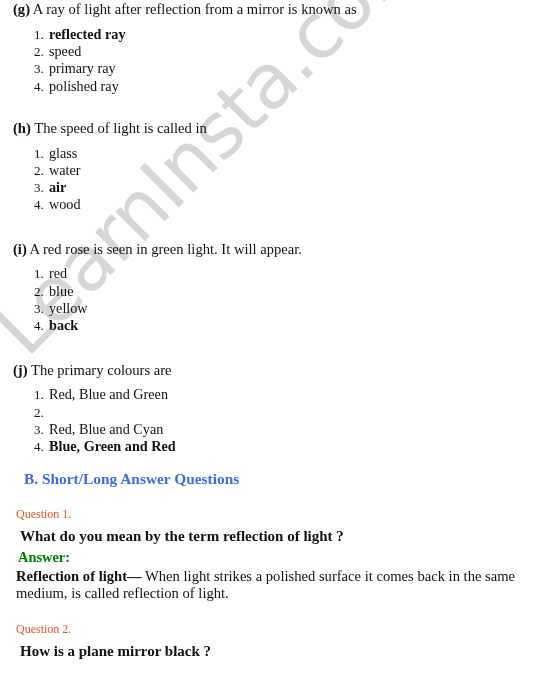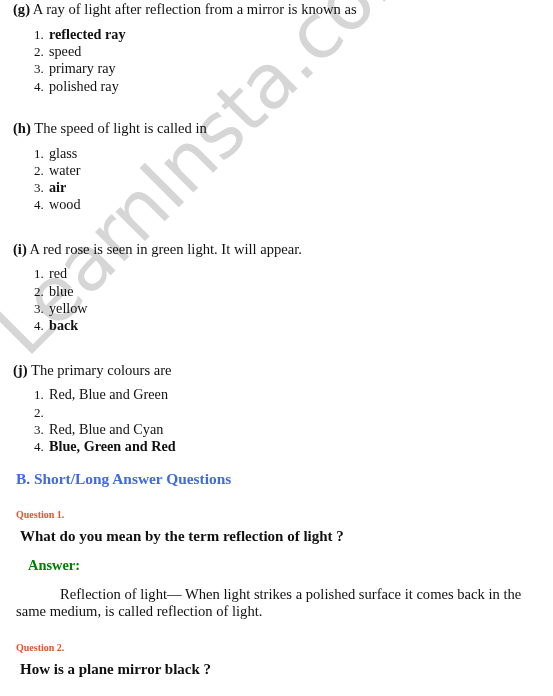--- a/index.html
+++ b/index.html
@@ -89,62 +89,61 @@
   .opt-item.correct .opt-text {
     font-weight: bold;
     text-align: center;
   }
 
   .spacer-g  { height: 24px; }
   .spacer-h  { height: 26px; }
   .spacer-i  { height: 26px; }
 
   .section-heading {
-    padding-left: 16px;
+    padding-left: 24px;
     font-size: 15.4px;
     font-weight: bold;
     color: #4169e1;
     margin: 0;
     line-height: 1.25;
   }
 
   .qa-block {
     padding-left: 16px;
     padding-right: 20px;
   }
   .qa-number {
-    font-size: 10px;
-    font-weight: bold;
+    font-size: 12px;
+    font-weight: normal;
     color: #e8532b;
     line-height: 17px;
     margin: 0;
   }
   .qa-question {
     font-size: 15px;
     font-weight: bold;
     color: #111111;
     line-height: 18px;
     margin: 4px;
   }
   .qa-answer-label {
     font-size: 14.4px;
     font-weight: bold;
     color: #008000;
     line-height: 17px;
-    margin: 12px;
+    margin: 2px;
   }
   .qa-answer-body {
     font-size: 14.6px;
     line-height: 17.5px;
     margin: 0;
     max-width: 516px;
   }
   .qa-answer-term {
-    font-weight: normal;
-    margin-left: 44px;
+    font-weight: bold;
   }
 
   .gap-before-section { height: 14px; }
   .gap-before-q1 { height: 17px; }
   .gap-before-q2 { height: 18px; }
 </style>
 </head>
 <body>
 
 <div class="watermark-layer">

